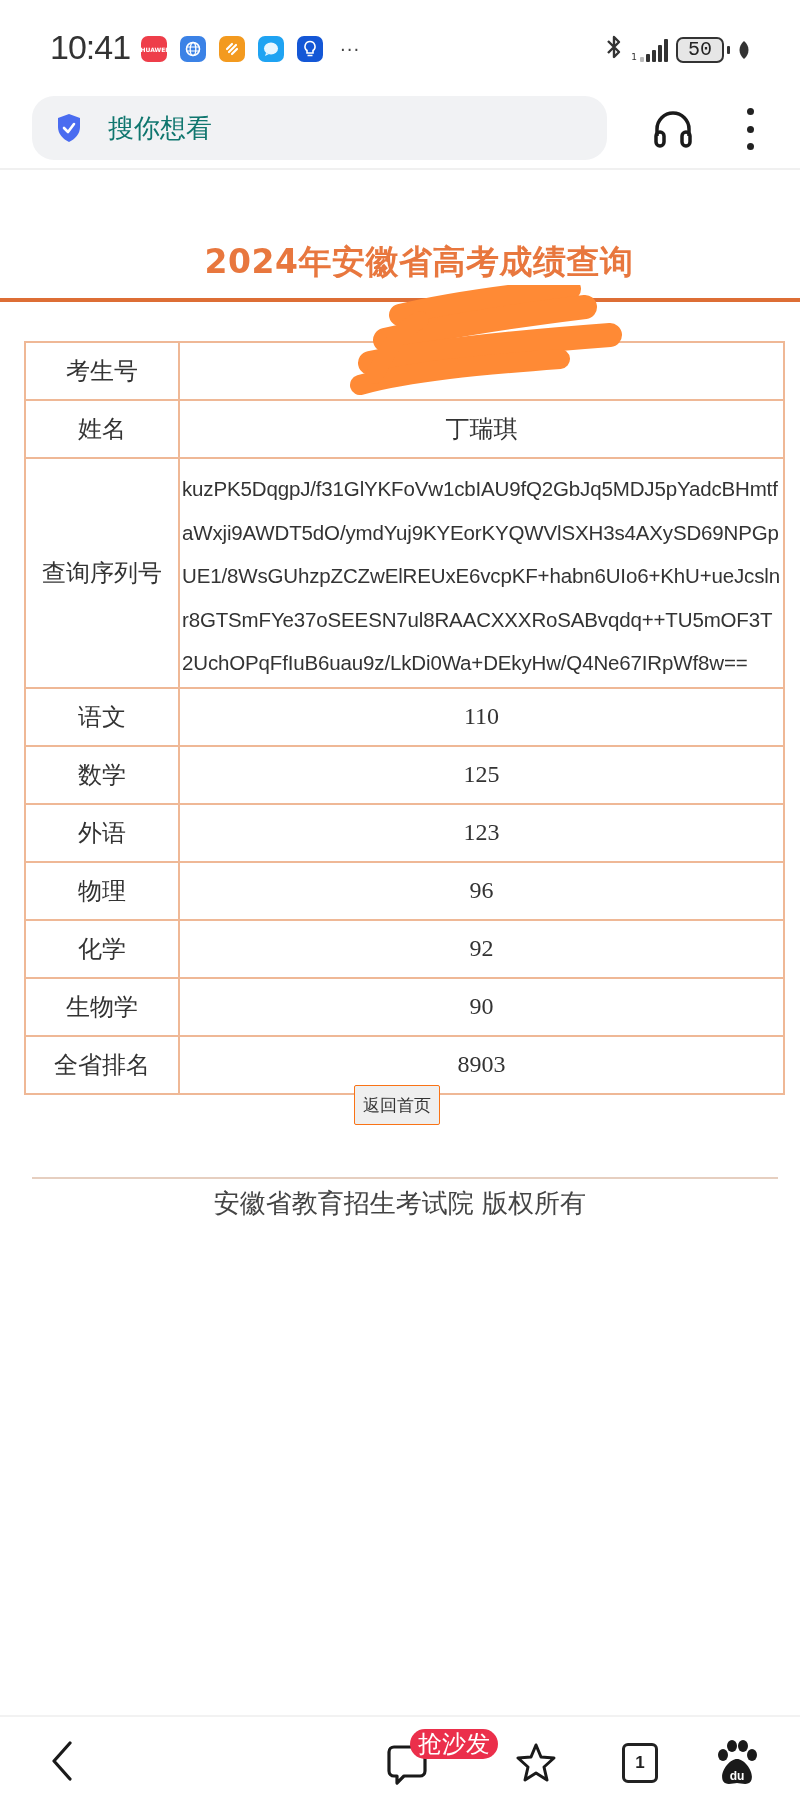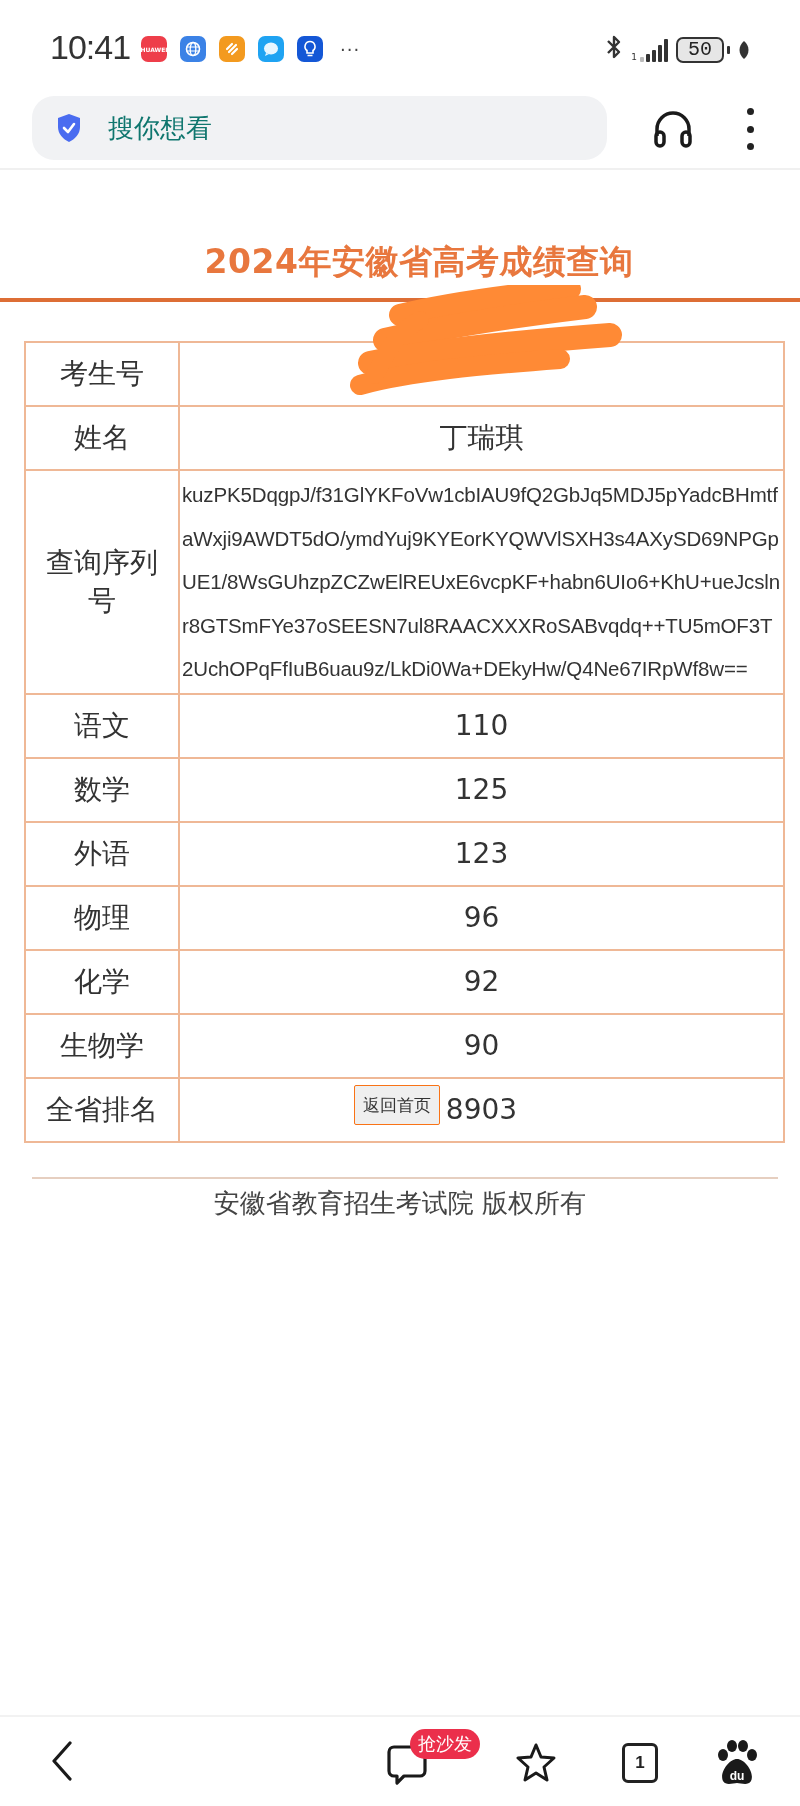--- a/index.html
+++ b/index.html
@@ -29,38 +29,38 @@
     .headphone-icon { position: absolute; left: 652px; top: 12px; width: 42px; height: 42px; }
     .menu-icon { position: absolute; left: 740px; top: 12px; width: 20px; height: 42px; display: flex; flex-direction: column; justify-content: space-between; align-items: center; }
     .menu-icon span { width: 7px; height: 7px; background: #222; border-radius: 50%; }
     .bar-divider { position: absolute; top: 168px; left: 0; width: 800px; height: 2px; background: #f0f0f0; }
 
     
     .page-title { position: absolute; top: 240px; left: 0; width: 800px; text-align: center; font-size: 33px; font-weight: bold; color: #e8773e; letter-spacing: 0.5px; margin-left: 19px; }
     .title-rule { position: absolute; top: 298px; left: 0; width: 800px; height: 4px; background: #dd6e35; }
 
     .score-table { position: absolute; top: 341px; left: 24px; width: 761px; border-collapse: collapse; table-layout: fixed; }
-    .score-table td { border: 2px solid #efb896; font-size: 28px; color: #333; text-align: center; vertical-align: middle; height: 43px; padding: 12px; }
+    .score-table td { border: 2px solid #efb896; font-size: 24px; color: #333; text-align: center; vertical-align: middle; height: 43px; padding: 12px; font-family: Liberation Serif, serif; }
     .score-table td.label { width: 154px; }
     .score-table td.value { text-align: center; }
-    .score-table td.serial { text-align: left; padding: 2px 0 2px 2px; font-size: 20.5px; line-height: 43.5px; word-break: break-all; letter-spacing: -0.15px; font-family: "Liberation Sans", sans-serif; }
+    .score-table td.serial { text-align: left; padding: 8px 0 2px 2px; font-size: 20.5px; line-height: 43.5px; word-break: break-all; letter-spacing: -0.15px; font-family: "Liberation Sans", sans-serif; }
     .score-table tr.serial-row td { height: 205px; }
     .redacted { position: relative; }
     .scribble { position: absolute; left: 150px; top: -58px; width: 300px; height: 110px; pointer-events: none; }
 
     .home-button { position: absolute; top: 1085px; left: 354px; width: 86px; height: 40px; background: #efefef; border: 1px solid #f97316; border-radius: 2px; font-size: 17px; color: #333; display: flex; align-items: center; justify-content: center; font-family: "DejaVu Sans", sans-serif; }
     .footer-rule { position: absolute; top: 1177px; left: 32px; width: 746px; height: 2px; background: #e6cfc0; }
     .footer-text { position: absolute; top: 1186px; left: 0; width: 800px; text-align: center; font-size: 26px; color: #444; }
 
     
     .bottom-divider { position: absolute; top: 1715px; left: 0; width: 800px; height: 2px; background: #f2f2f2; }
     .bottom-nav { position: absolute; top: 1717px; left: 0; width: 800px; height: 89px; }
     .nav-back { position: absolute; left: 44px; top: 20px; width: 36px; height: 48px; }
     .nav-comment { position: absolute; left: 386px; top: 26px; width: 42px; height: 44px; }
-    .comment-badge { position: absolute; left: 410px; top: 12px; height: 30px; padding: 0 8px; background: #eb2f4b; border-radius: 15px; color: #fff; font-size: 18px; line-height: 30px; }
+    .comment-badge { position: absolute; left: 410px; top: 12px; height: 30px; padding: 0 8px; background: #eb2f4b; border-radius: 15px; color: #fff; font-size: 24px; line-height: 30px; }
     .nav-star { position: absolute; left: 514px; top: 24px; width: 44px; height: 44px; }
     .nav-tabs { position: absolute; left: 622px; top: 26px; width: 36px; height: 40px; border: 3px solid #222; border-radius: 6px; display: flex; align-items: center; justify-content: center; font-size: 17px; font-weight: bold; color: #222; font-family: "Liberation Sans", sans-serif; }
     .nav-baidu { position: absolute; left: 715px; top: 22px; width: 44px; height: 48px; }
   </style>
 </head>
 <body>
 
 <div class="status-bar">
   <div class="status-time">10:41</div>
   <div class="app-icons">

